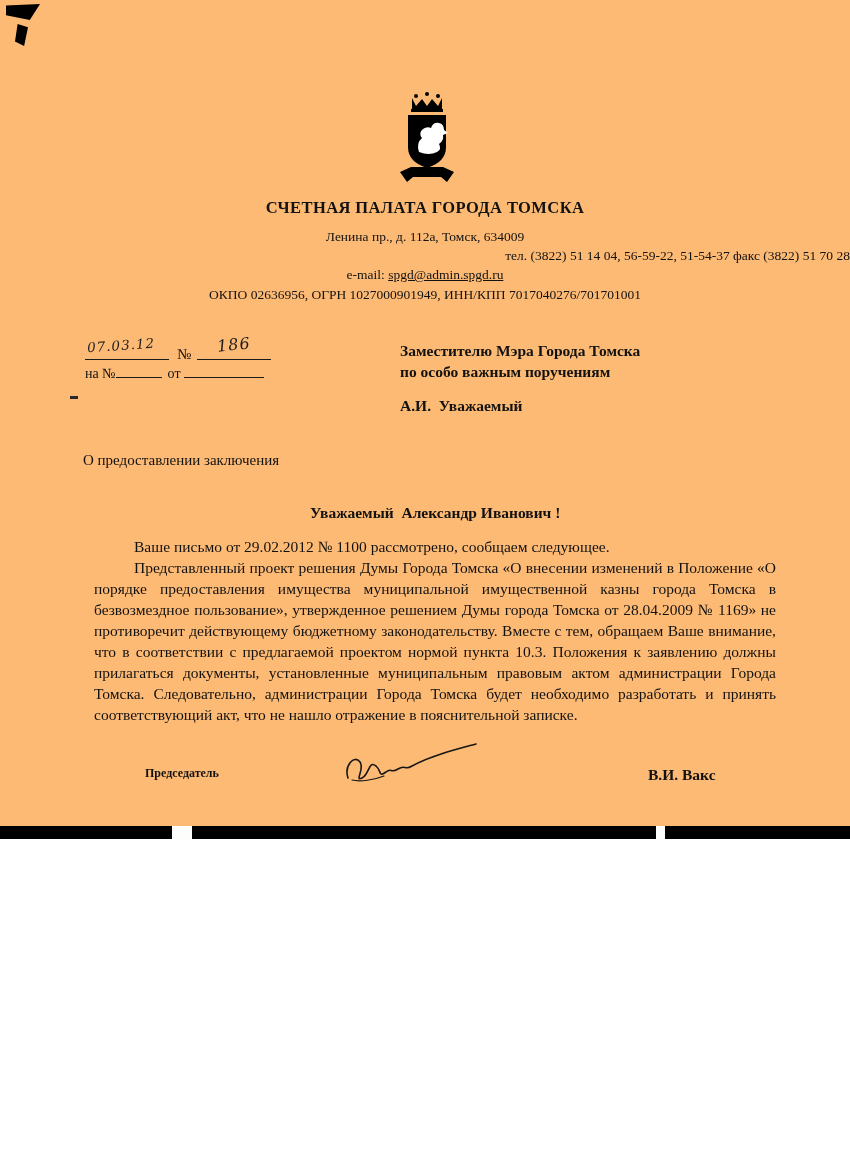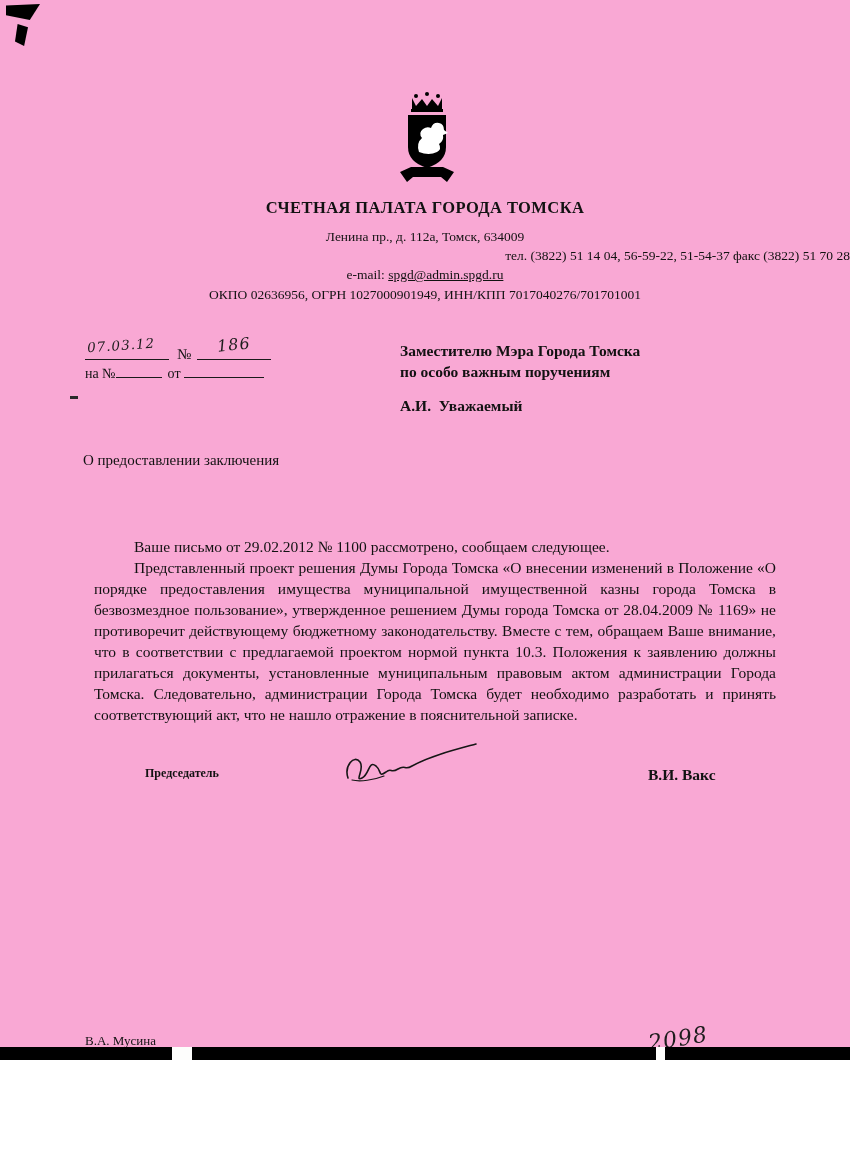--- a/index.html
+++ b/index.html
@@ -1,19 +1,19 @@
 <!DOCTYPE html>
 <html><head>
 <meta charset="utf-8">
 <style>
   * { margin:0; padding:0; box-sizing:border-box; }
   html,body { background:#ffffff; }
   .page {
-    position:relative; width:850px; height:1060px;
-    background:#f9a8d4; color:#121212; overflow:hidden;
+    position:relative; width:850px; height:839px;
+    background:#fdba74; color:#121212; overflow:hidden;
     font-family:"Liberation Serif", serif;
   }
 
   
   .art-tl1 { position:absolute; left:6px; top:4px; width:34px; height:16px; background:#000;
              clip-path:polygon(0 10%,100% 0,70% 100%,0 70%); }
   .art-tl2 { position:absolute; left:15px; top:24px; width:13px; height:22px; background:#000;
              clip-path:polygon(20% 0,100% 15%,70% 100%,0 80%); }
   .art-dash { position:absolute; left:70px; top:396px; width:8px; height:3px; background:#2a2a2a; }
   .bottom-bar { position:absolute; left:0; bottom:0; width:850px; height:13px; background:#000; }
@@ -119,20 +119,21 @@
   </div>
 
   <div class="addressee">
     <div>Заместителю Мэра Города Томска</div>
     <div>по особо важным поручениям</div>
     <div class="addressee-name">А.И.  Уважаемый</div>
   </div>
 
   <div class="subject">О предоставлении заключения</div>
 
+  <div class="salutation">Уважаемый  Александр Иванович !</div>
 
   <div class="body-text">
     <p>Ваше письмо от 29.02.2012 № 1100 рассмотрено, сообщаем следующее.</p>
     <p>Представленный проект решения Думы Города Томска «О внесении изменений в Положение «О порядке предоставления имущества муниципальной имущественной казны города Томска в безвозмездное пользование», утвержденное решением Думы города Томска от 28.04.2009 № 1169» не противоречит действующему бюджетному законодательству. Вместе с тем, обращаем Ваше внимание, что в соответствии с предлагаемой проектом нормой пункта 10.3. Положения к заявлению должны прилагаться документы, установленные муниципальным правовым актом администрации Города Томска. Следовательно, администрации Города Томска будет необходимо разработать и принять соответствующий акт, что не нашло отражение в пояснительной записке.</p>
   </div>
 
   <div class="sig-title">Председатель</div>
   <div class="sig-stroke">
     <svg width="150" height="52" viewBox="0 0 150 52" xmlns="http://www.w3.org/2000/svg">
       <path d="M18 40 C 14 28, 24 16, 30 24 C 35 31, 24 44, 32 40 C 40 36, 38 22, 46 28 C 52 33, 48 40, 56 34 C 62 29, 60 36, 68 31 C 76 26, 74 33, 82 28 C 100 18, 124 12, 146 6" stroke="#161616" fill="none" stroke-width="1.6" stroke-linecap="round"></path>

